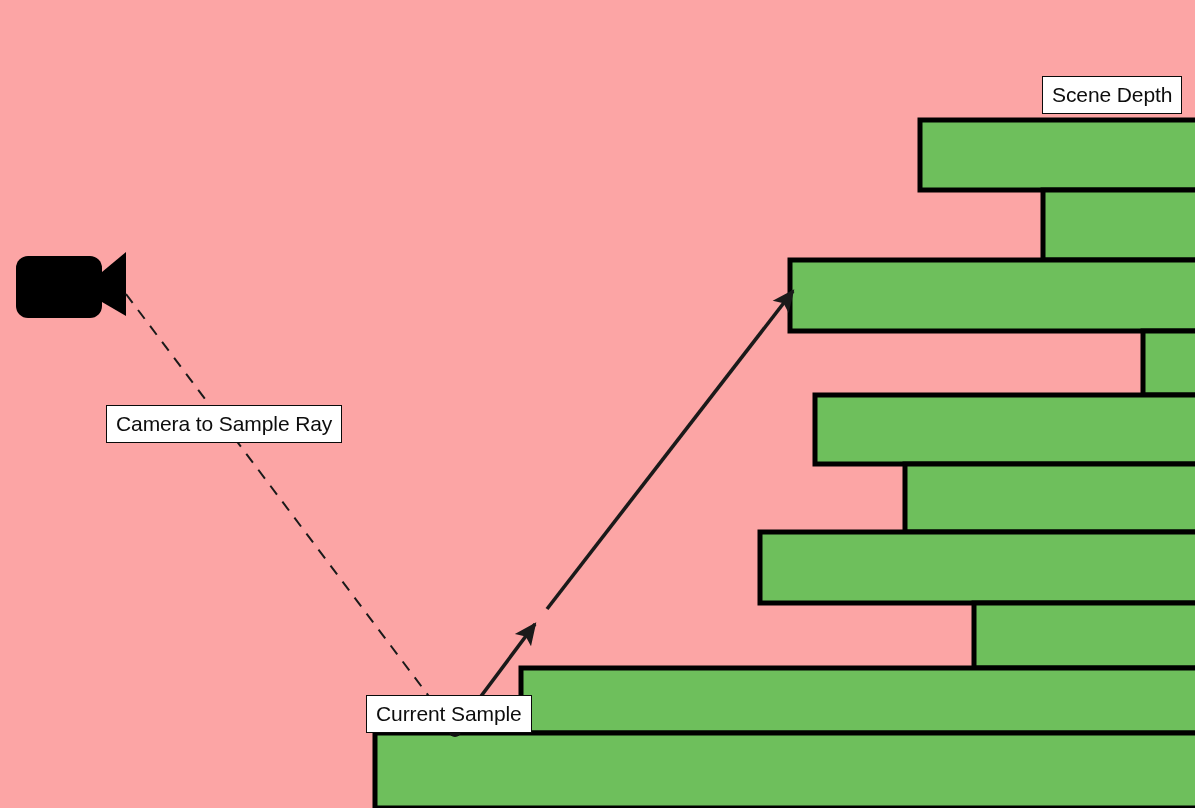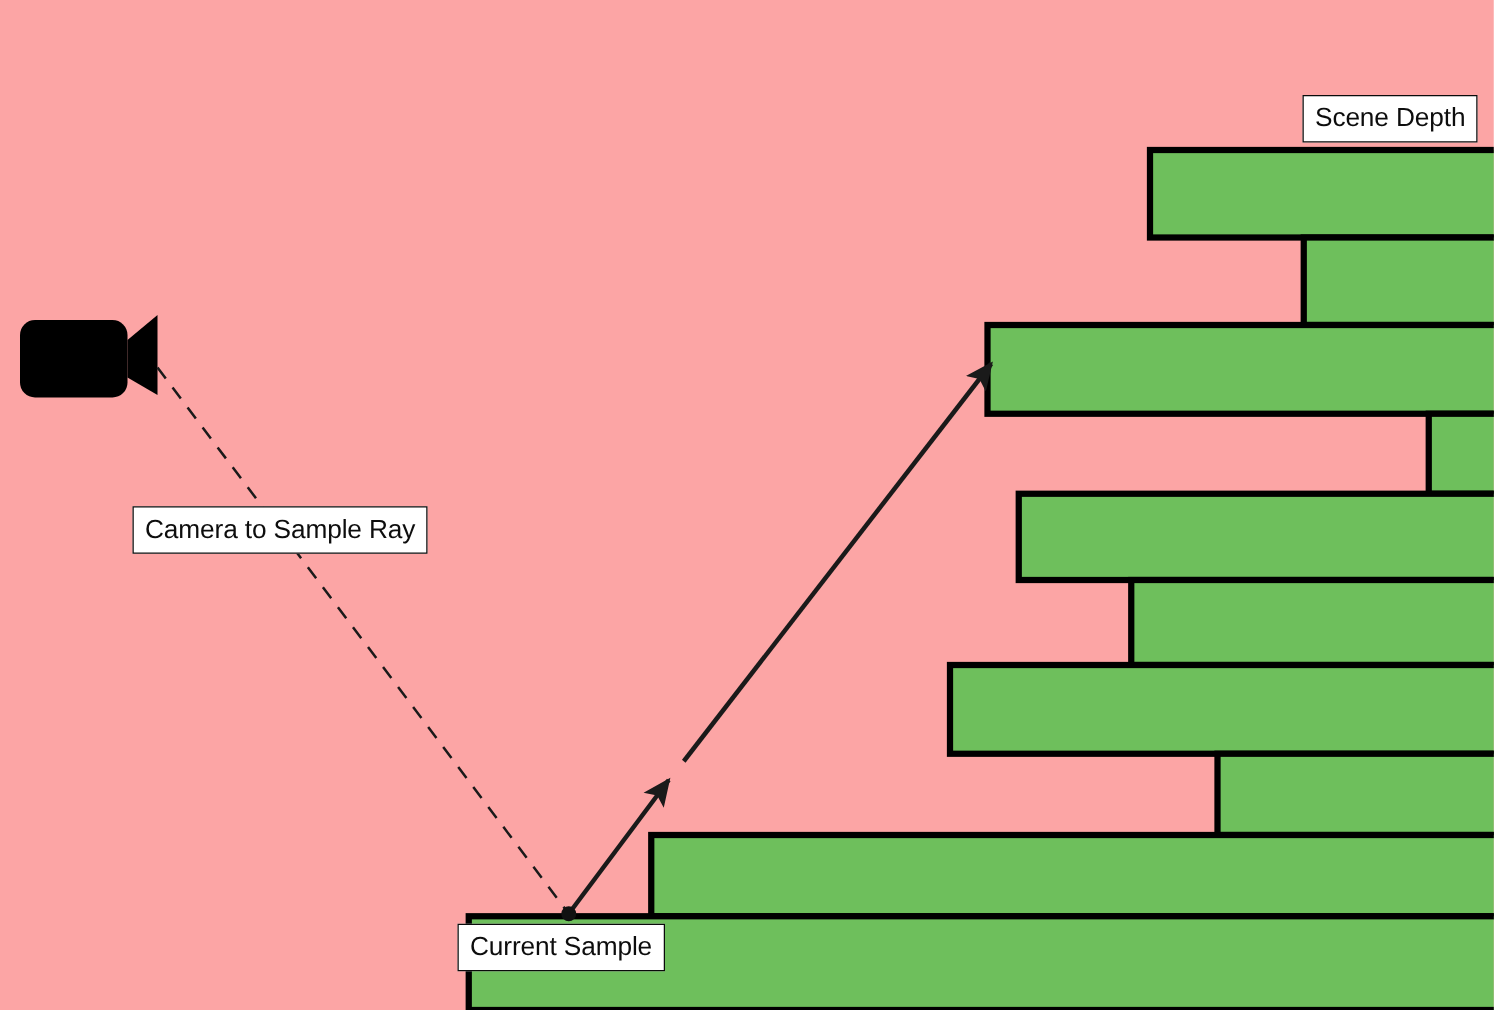--- a/index.html
+++ b/index.html
@@ -34,21 +34,21 @@
     font-size: 21px;
     line-height: 1;
     letter-spacing: -0.1px;
     padding: 7px 9px 8px 9px;
     white-space: nowrap;
     box-sizing: border-box;
   }
   #label-scene-depth { left: 1042px; top: 76px; }
   #label-intersection { left: 719px; top: 252px; }
   #label-camera-ray  { left: 106px;  top: 405px; }
-  #label-current-sample { left: 366px; top: 739px; text-align: right; }
+  #label-current-sample { left: 366px; top: 695px; text-align: right; }
 </style>
 </head>
 <body>
 
 <div id="stage">
 
   <svg id="scene-svg" viewBox="0 0 1200 808">
     <defs>
       <marker id="arrowhead" markerWidth="7" markerHeight="7" refX="5.6" refY="3.0" orient="auto" markerUnits="strokeWidth">
         <path d="M0,0.2 L6.2,3.0 L0,5.8 L1.3,3.0 Z" fill="#1a1a1a"></path>

